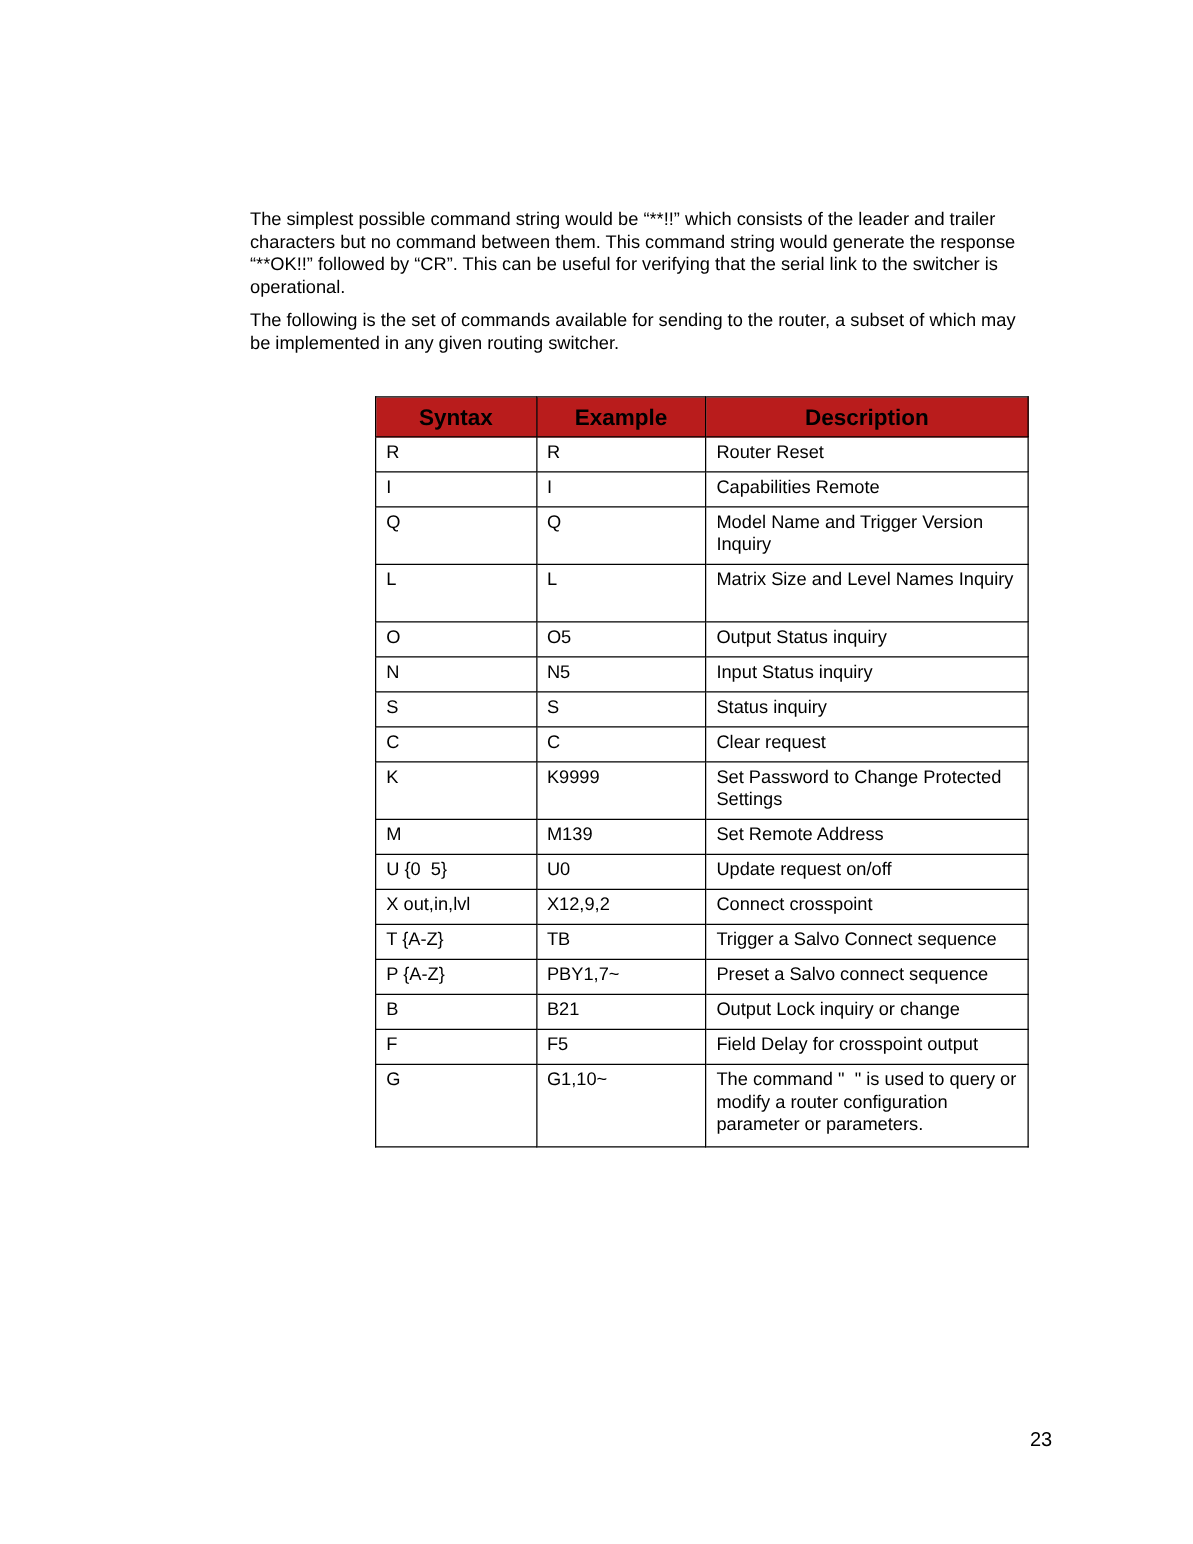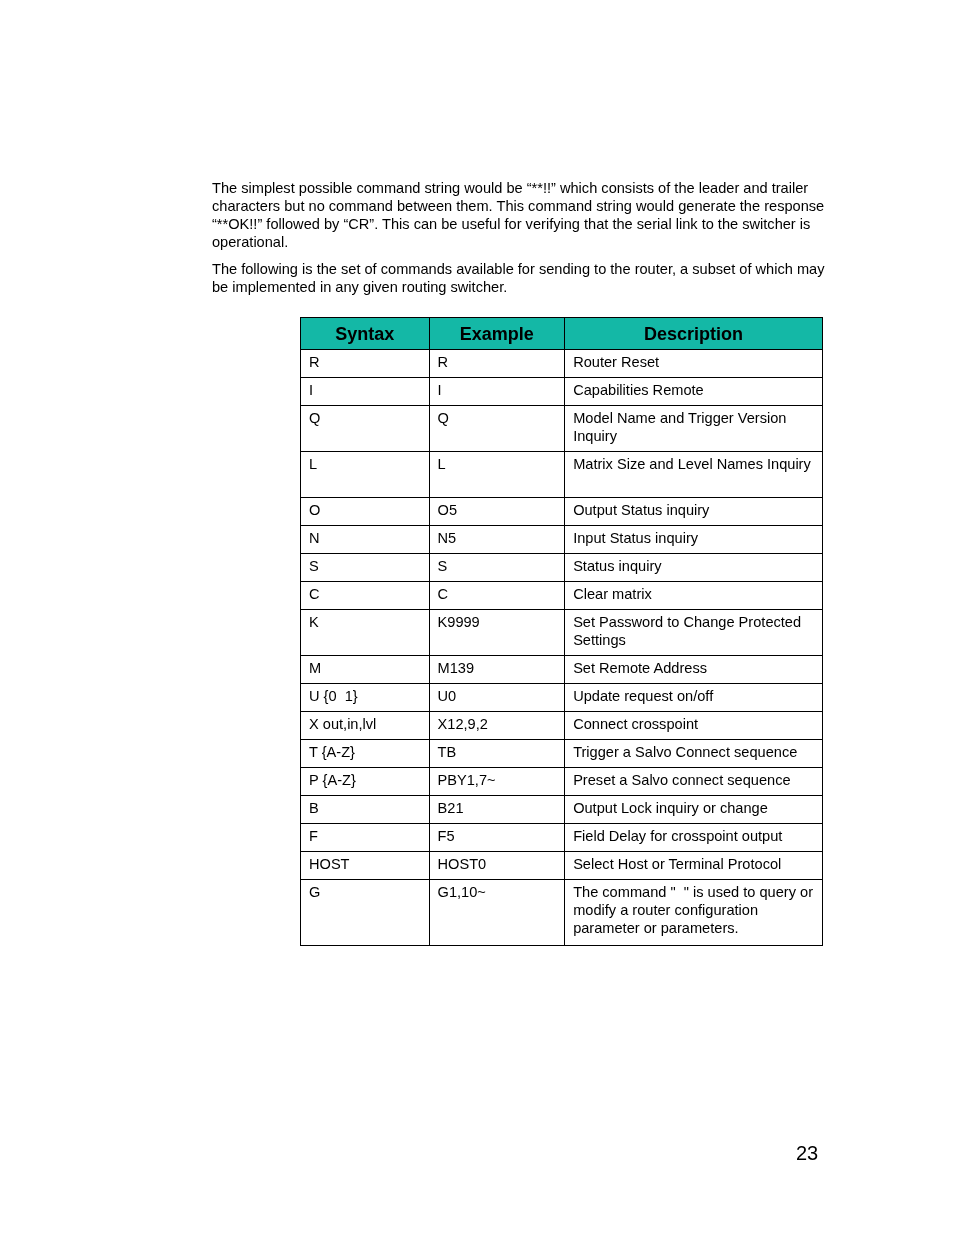--- a/index.html
+++ b/index.html
@@ -2,47 +2,47 @@
 <html><head>
 <meta charset="utf-8">
 <style>
   html, body { margin: 0; padding: 0; background: #ffffff; }
   body {
     width: 954px; height: 1235px; position: relative; overflow: hidden;
     font-family: "Liberation Sans", sans-serif; color: #000;
   }
   .para {
     position: absolute; left: 196px; width: 620px;
-    font-size: 14.6px; line-height: 18px; margin: 16px;
+    font-size: 14.6px; line-height: 18px; margin: 4px;
   }
   #p1 { top: 163px; }
   #p2 { top: 244px; }
   table.cmds {
     position: absolute; left: 300px; top: 317px;
     width: 523px; border-collapse: collapse;
     font-size: 14.6px;
   }
   table.cmds col.c1 { width: 129px; }
   table.cmds col.c2 { width: 136px; }
   table.cmds col.c3 { width: 258px; }
   table.cmds th, table.cmds td {
     border: 1px solid #000; vertical-align: top;
     padding: 3px 7px 4px 8px; line-height: 18px; text-align: left;
   }
   table.cmds th {
-    background: #14b8a6; font-weight: bold; font-size: 18px;
+    background: #b91c1c; font-weight: bold; font-size: 18px;
     text-align: center; height: 24px; padding: 4px 6px 3px 6px;
     vertical-align: middle;
   }
   table.cmds td { height: 20px; }
   table.cmds tr.two td { height: 38px; }
   table.cmds tr.three td { height: 58px; }
   .pagenum {
-    position: absolute; left: 796px; top: 1144px;
-    font-size: 20px; line-height: 18px;
+    position: absolute; left: 824px; top: 1144px;
+    font-size: 16px; line-height: 18px;
   }
 </style>
 </head>
 <body>
 
 <p id="p1" class="para">The simplest possible command string would be “**!!” which consists of the leader and trailer characters but no command between them. This command string would generate the response “**OK!!” followed by “CR”. This can be useful for verifying that the serial link to the switcher is operational.</p>
 <p id="p2" class="para">The following is the set of commands available for sending to the router, a subset of which may be implemented in any given routing switcher.</p>
 
 <table class="cmds">
   <colgroup>
@@ -89,34 +89,34 @@
         <td>Input Status inquiry</td>
       </tr>
     <tr>
         <td>S</td>
         <td>S</td>
         <td>Status inquiry</td>
       </tr>
     <tr>
         <td>C</td>
         <td>C</td>
-        <td>Clear matrix</td>
+        <td>Clear request</td>
       </tr>
     <tr class="two">
         <td>K</td>
         <td>K9999</td>
         <td>Set Password to Change Protected Settings</td>
       </tr>
     <tr>
         <td>M</td>
         <td>M139</td>
         <td>Set Remote Address</td>
       </tr>
     <tr>
-        <td style="white-space:pre">U {0  1}</td>
+        <td style="white-space:pre">U {0  5}</td>
         <td>U0</td>
         <td>Update request on/off</td>
       </tr>
     <tr>
         <td>X out,in,lvl</td>
         <td>X12,9,2</td>
         <td>Connect crosspoint</td>
       </tr>
     <tr>
         <td>T {A-Z}</td>
@@ -131,25 +131,20 @@
     <tr>
         <td>B</td>
         <td>B21</td>
         <td>Output Lock inquiry or change</td>
       </tr>
     <tr>
         <td>F</td>
         <td>F5</td>
         <td style="white-space:nowrap">Field Delay for crosspoint output</td>
       </tr>
-    <tr>
-        <td>HOST</td>
-        <td>HOST0</td>
-        <td style="white-space:nowrap">Select Host or Terminal Protocol</td>
-      </tr>
     <tr class="three">
         <td>G</td>
         <td>G1,10~</td>
         <td style="white-space:pre-wrap">The command "  " is used to query or modify a router configuration parameter or parameters.</td>
       </tr>
   </tbody>
 </table>
 
 <div class="pagenum">23</div>
 

